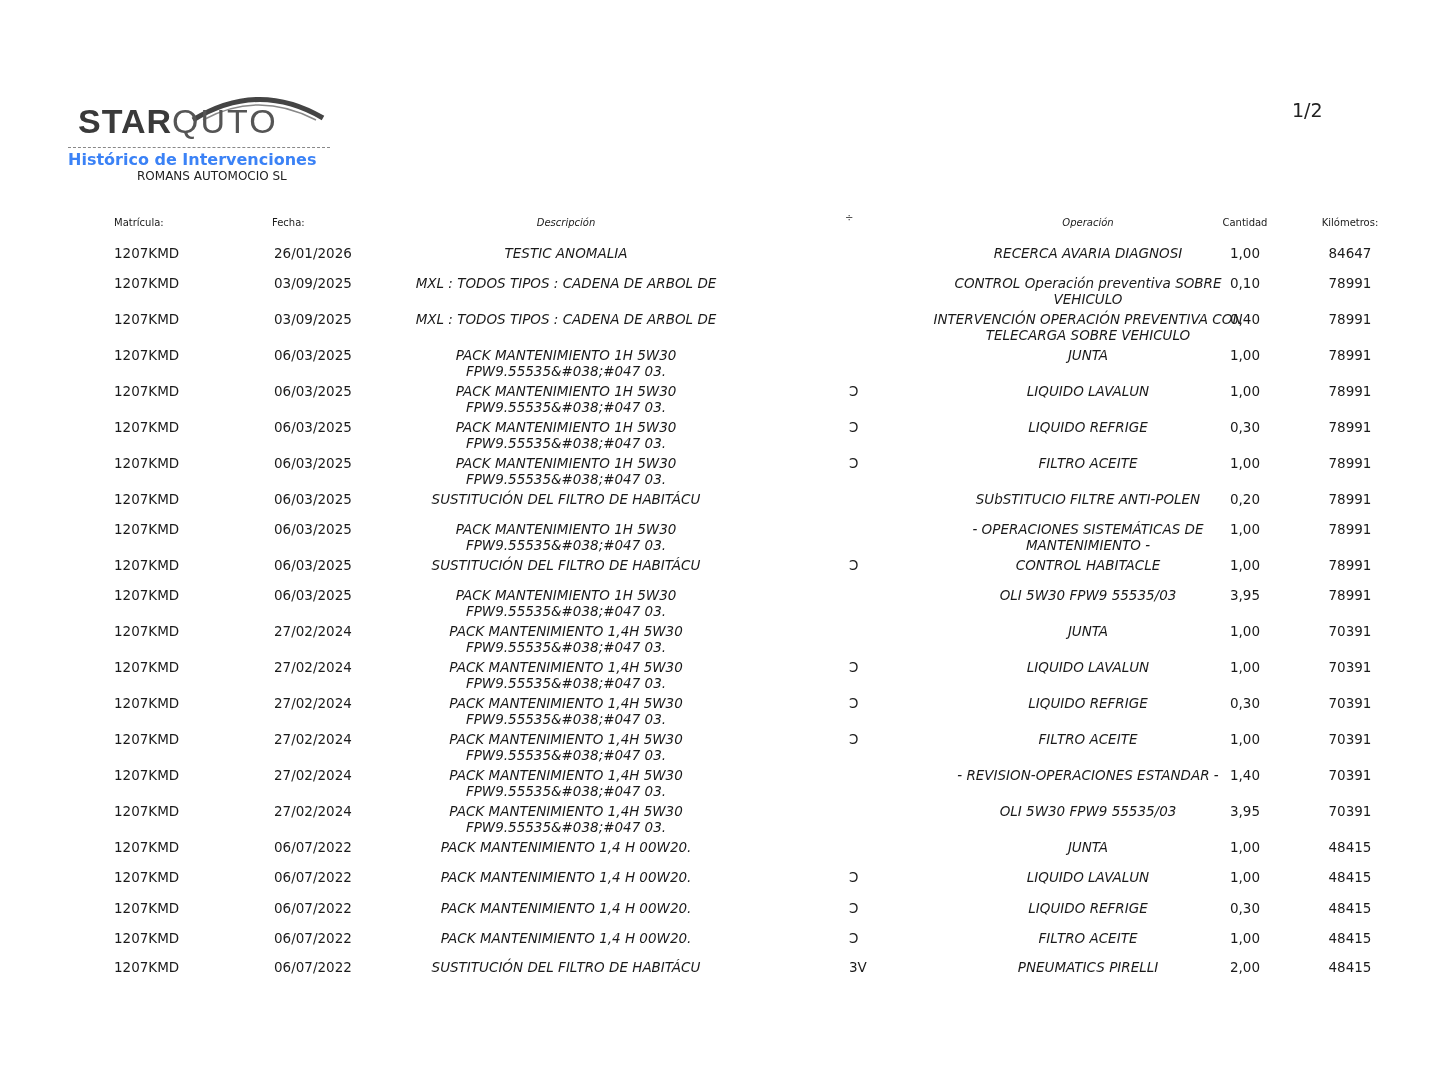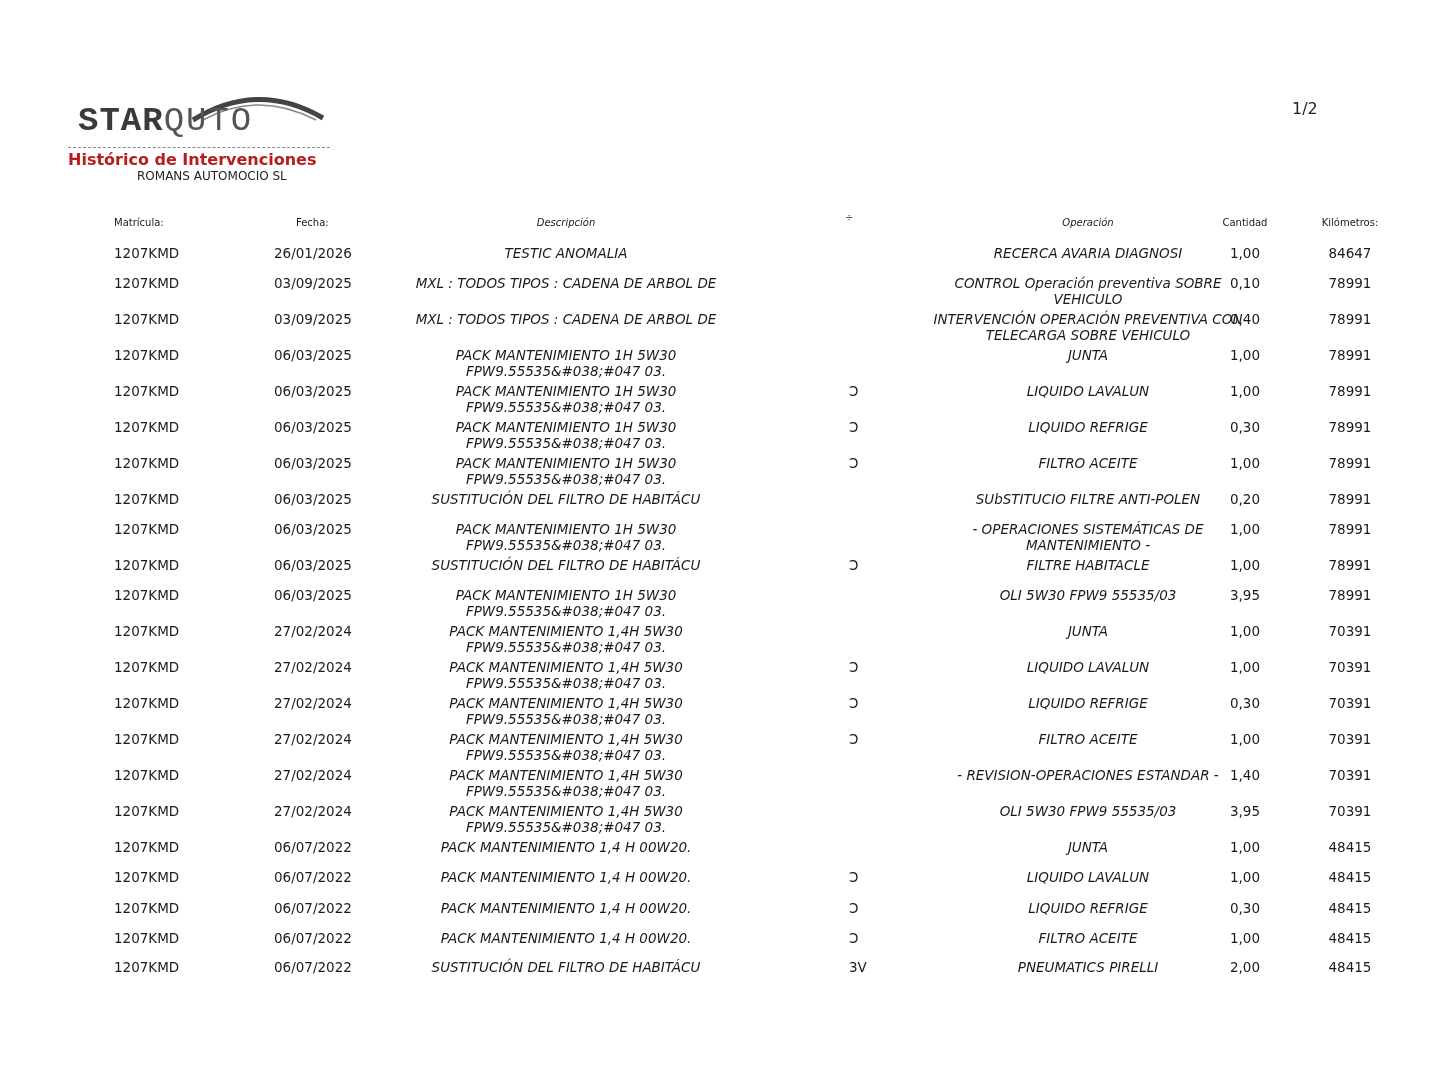--- a/index.html
+++ b/index.html
@@ -2,33 +2,33 @@
 <html><head>
 <meta charset="utf-8">
 <style>
   html, body { margin: 0; padding: 0; background: #ffffff; }
   body {
     width: 1440px; height: 1080px; position: relative; overflow: hidden;
     font-family: "DejaVu Sans", sans-serif; color: #1a1a1a;
   }
   .logo { position: absolute; left: 78px; top: 90px; width: 250px; height: 55px; }
   .logo-text {
-    position: absolute; left: 0; top: 12px; font-family: Liberation Mono, monospace;
+    position: absolute; left: 0; top: 12px; font-family: Liberation Sans, sans-serif;
     font-weight: bold; font-size: 34px; letter-spacing: 1px; color: #3a3a3a; text-align: right;
   }
   .logo-text .thin { font-weight: normal; color: #555; letter-spacing: 2px; }
   .logo-arc { position: absolute; left: 110px; top: 0; width: 140px; height: 40px; }
   .logo-line { position: absolute; left: 68px; top: 147px; width: 262px; border-top: 1px dashed #888; }
   .doc-title {
-    position: absolute; left: 68px; top: 150px; font-weight: bold; font-size: 16px; color: #b91c1c;
+    position: absolute; left: 68px; top: 150px; font-weight: bold; font-size: 16px; color: #3b82f6;
   }
   .company {
     position: absolute; left: 137px; top: 169px; font-size: 12px; color: #222;
   }
-  .page-num { position: absolute; left: 1292px; top: 99px; font-size: 16px; color: #222; }
+  .page-num { position: absolute; left: 1292px; top: 99px; font-size: 19px; color: #222; }
   .stray-mark { position: absolute; left: 845px; top: 212px; font-size: 10px; color: #555; }
 
   .row { position: absolute; left: 0; width: 1440px; font-size: 13.5px; }
   .cell { position: absolute; top: 0; line-height: 16px; }
   .c-mat { left: 114px; width: 90px; }
   .c-fecha { left: 274px; width: 100px; }
   .c-desc { left: 376px; width: 380px; text-align: center; font-style: italic; }
   .c-mark { left: 849px; width: 30px; }
   .c-op { left: 924px; width: 328px; text-align: center; font-style: italic; }
   .c-cant { left: 1214px; width: 62px; text-align: center; }
@@ -48,21 +48,21 @@
   </div>
 </div>
 <div class="logo-line"></div>
 <div class="doc-title">Histórico de Intervenciones</div>
 <div class="company">ROMANS AUTOMOCIO SL</div>
 <div class="page-num">1/2</div>
 <div class="stray-mark">÷</div>
 
 <div class="row hdr" style="top:215px;">
   <div class="cell c-mat">Matrícula:</div>
-  <div class="cell c-fecha" style="left:296px;">Fecha:</div>
+  <div class="cell c-fecha" style="left:272px;">Fecha:</div>
   <div class="cell c-desc">Descripción</div>
   <div class="cell c-op">Operación</div>
   <div class="cell c-cant">Cantidad</div>
   <div class="cell c-km">Kilómetros:</div>
 </div>
 
 <div id="rows">
     <div class="row" style="top: 245px;">
       <div class="cell c-mat">1207KMD</div>
       <div class="cell c-fecha">26/01/2026</div>
@@ -142,21 +142,21 @@
       <div class="cell c-mark"></div>
       <div class="cell c-op">- OPERACIONES SISTEMÁTICAS DE MANTENIMIENTO -</div>
       <div class="cell c-cant">1,00</div>
       <div class="cell c-km">78991</div>
     </div>
     <div class="row" style="top: 557px;">
       <div class="cell c-mat">1207KMD</div>
       <div class="cell c-fecha">06/03/2025</div>
       <div class="cell c-desc">SUSTITUCIÓN DEL FILTRO DE HABITÁCU</div>
       <div class="cell c-mark">Ɔ</div>
-      <div class="cell c-op">FILTRE HABITACLE</div>
+      <div class="cell c-op">CONTROL HABITACLE</div>
       <div class="cell c-cant">1,00</div>
       <div class="cell c-km">78991</div>
     </div>
     <div class="row" style="top: 587px;">
       <div class="cell c-mat">1207KMD</div>
       <div class="cell c-fecha">06/03/2025</div>
       <div class="cell c-desc">PACK MANTENIMIENTO 1H 5W30 FPW9.55535&amp;#038;#047 03.</div>
       <div class="cell c-mark"></div>
       <div class="cell c-op">OLI 5W30 FPW9 55535/03</div>
       <div class="cell c-cant">3,95</div>

